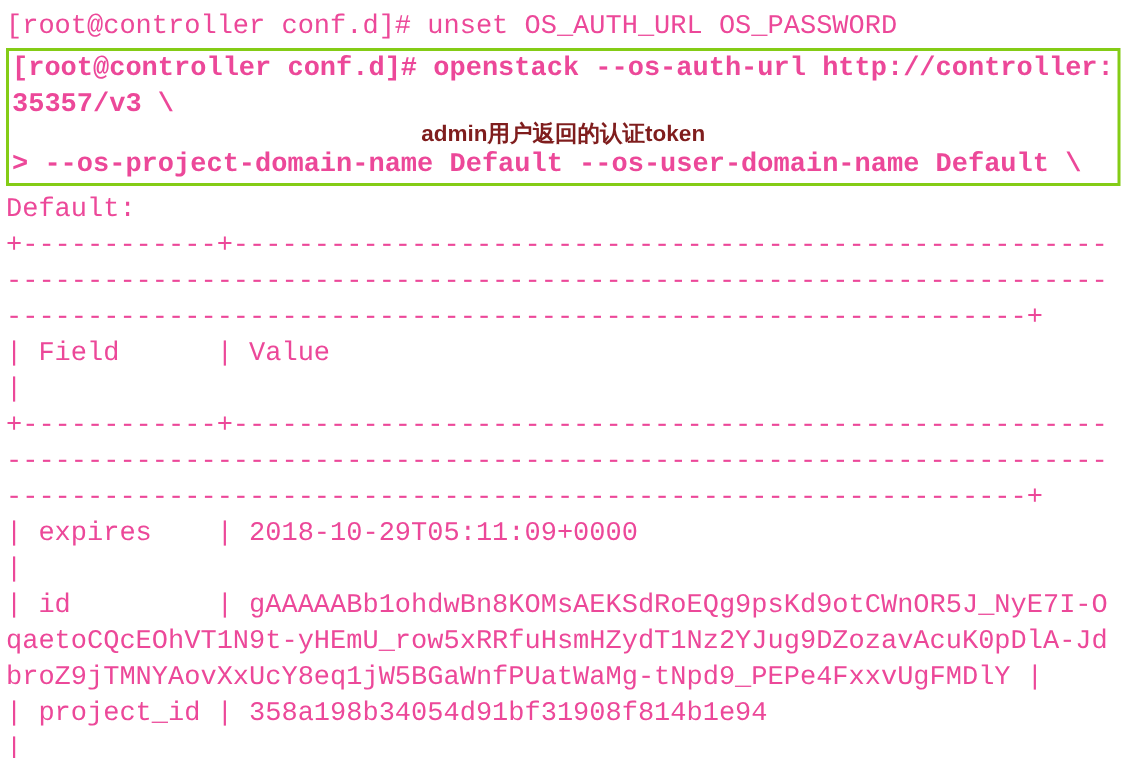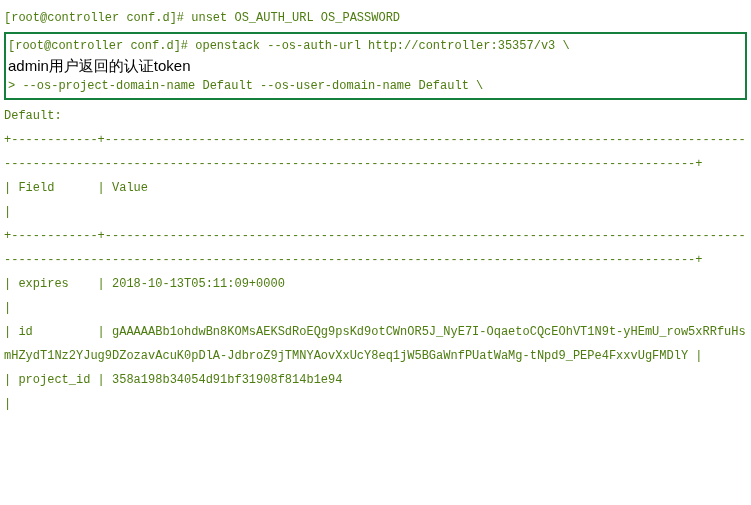--- a/index.html
+++ b/index.html
@@ -7,37 +7,38 @@
     padding: 0;
     width: 751px;
     background: #ffffff;
   }
   body {
     padding: 6px 4px 10px 4px;
     box-sizing: border-box;
   }
   .term {
     font-family: "Courier New", Courier, monospace;
-    font-size: 12px;
+    font-size: 18px;
     line-height: 24px;
-    color: #4d7c0f;
+    color: #ec4899;
     white-space: pre-wrap;
     word-break: break-all;
   }
   .box {
-    border: 2px solid #15803d;
+    border: 2px solid #84cc16;
     padding: 0 2px;
     margin: 2px 0 4px 0;
     box-sizing: border-box;
+    font-weight: bold;
   }
   .anno {
-    color: #000000;
+    color: #7f1d1d;
     font-family: "Microsoft YaHei", "SimSun", sans-serif;
     font-size: 15px;
-    text-align: left;
+    text-align: center;
     line-height: 20px;
     padding: 0;
     margin: -2px 0 -2px 0;
   }
 </style>
 </head>
 <body>
 
 <div class="term">[root@controller conf.d]# unset OS_AUTH_URL OS_PASSWORD</div>
 
@@ -45,15 +46,15 @@
   <div class="term">[root@controller conf.d]# openstack --os-auth-url http://controller:35357/v3 \</div>
   <div class="anno">admin用户返回的认证token</div>
   <div class="term">&gt; --os-project-domain-name Default --os-user-domain-name Default \</div>
 </div>
 
 <div class="term">Default:</div>
 
 <div class="term">+------------+-----------------------------------------------------------------------------------------------------------------------------------------------------------------------------------------+</div>
 <div class="term">| Field      | Value                                                                                                                                                                                   |</div>
 <div class="term">+------------+-----------------------------------------------------------------------------------------------------------------------------------------------------------------------------------------+</div>
-<div class="term">| expires    | 2018-10-13T05:11:09+0000                                                                                                                                                                |</div>
+<div class="term">| expires    | 2018-10-29T05:11:09+0000                                                                                                                                                                |</div>
 <div class="term">| id         | gAAAAABb1ohdwBn8KOMsAEKSdRoEQg9psKd9otCWnOR5J_NyE7I-OqaetoCQcEOhVT1N9t-yHEmU_row5xRRfuHsmHZydT1Nz2YJug9DZozavAcuK0pDlA-JdbroZ9jTMNYAovXxUcY8eq1jW5BGaWnfPUatWaMg-tNpd9_PEPe4FxxvUgFMDlY |</div>
 <div class="term">| project_id | 358a198b34054d91bf31908f814b1e94                                                                                                                                                        |</div>
 
 </body></html>

